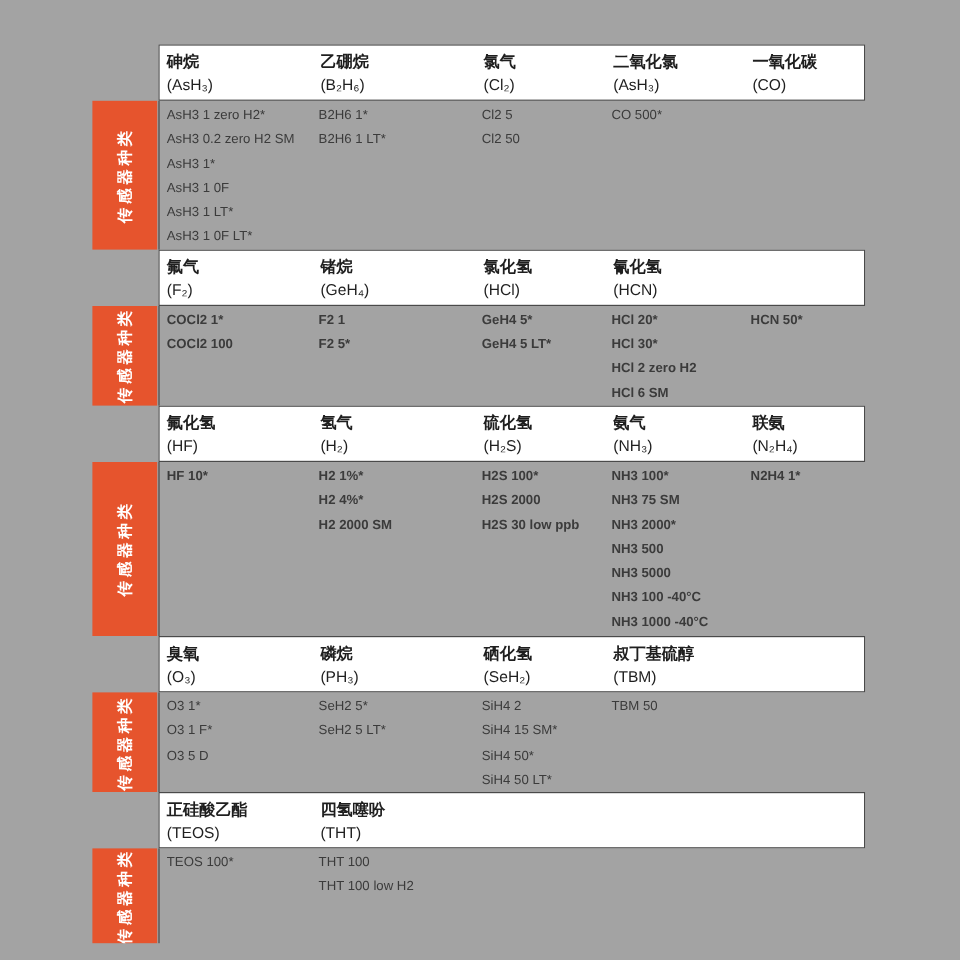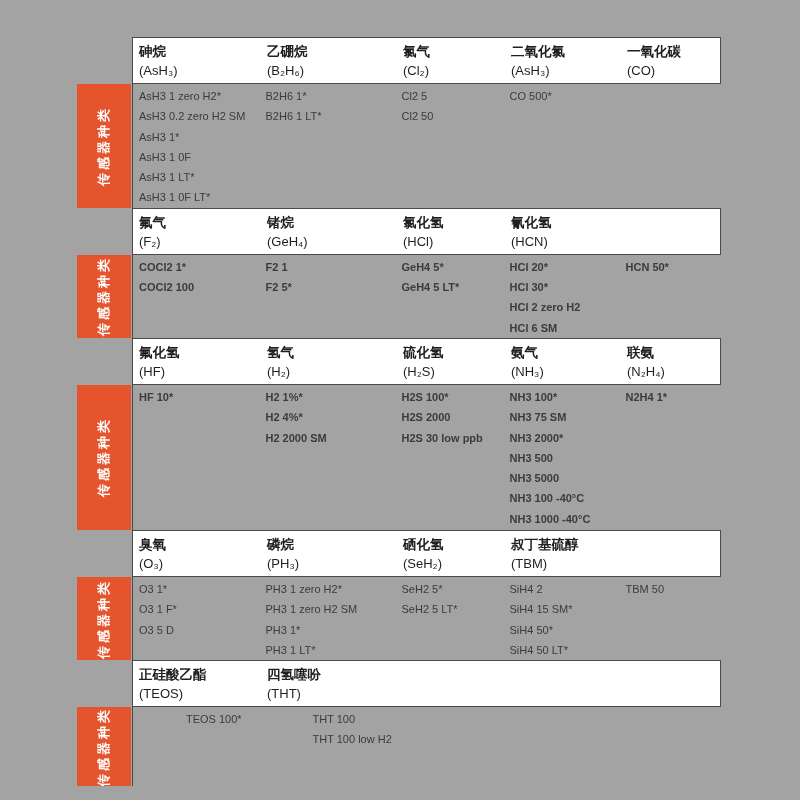--- a/index.html
+++ b/index.html
@@ -264,26 +264,20 @@
           <div class="side-bar">
             <span class="bar-label">传感器种类</span>
           </div>
           <div class="body-grid" style="min-height: 82px;">
             <div class="bcell">
               <div class="entry">O3 1*</div>
               <div class="entry">O3 1 F*</div>
               <div class="entry">O3 5 D</div>
             </div>
             <div class="bcell">
-              <div class="entry">PH3 1 zero H2*</div>
-              <div class="entry">PH3 1 zero H2 SM</div>
-              <div class="entry">PH3 1*</div>
-              <div class="entry">PH3 1 LT*</div>
-            </div>
-            <div class="bcell">
               <div class="entry">SeH2 5*</div>
               <div class="entry">SeH2 5 LT*</div>
             </div>
             <div class="bcell">
               <div class="entry">SiH4 2</div>
               <div class="entry">SiH4 15 SM*</div>
               <div class="entry">SiH4 50*</div>
               <div class="entry">SiH4 50 LT*</div>
             </div>
             <div class="bcell">
@@ -303,21 +297,21 @@
             <div class="gas-formula">(THT)</div>
           </div>
           <div class="hcell"></div>
           <div class="hcell"></div>
           <div class="hcell"></div>
         </div>
         <div class="sec-body">
           <div class="side-bar">
             <span class="bar-label">传感器种类</span>
           </div>
-          <div class="body-grid" style="min-height: 79px; padding-left: 47px;">
+          <div class="body-grid" style="min-height: 79px;">
             <div class="bcell">
               <div class="entry">TEOS 100*</div>
             </div>
             <div class="bcell">
               <div class="entry">THT 100</div>
               <div class="entry">THT 100 low H2</div>
             </div>
             <div class="bcell"></div>
             <div class="bcell"></div>
             <div class="bcell"></div>

